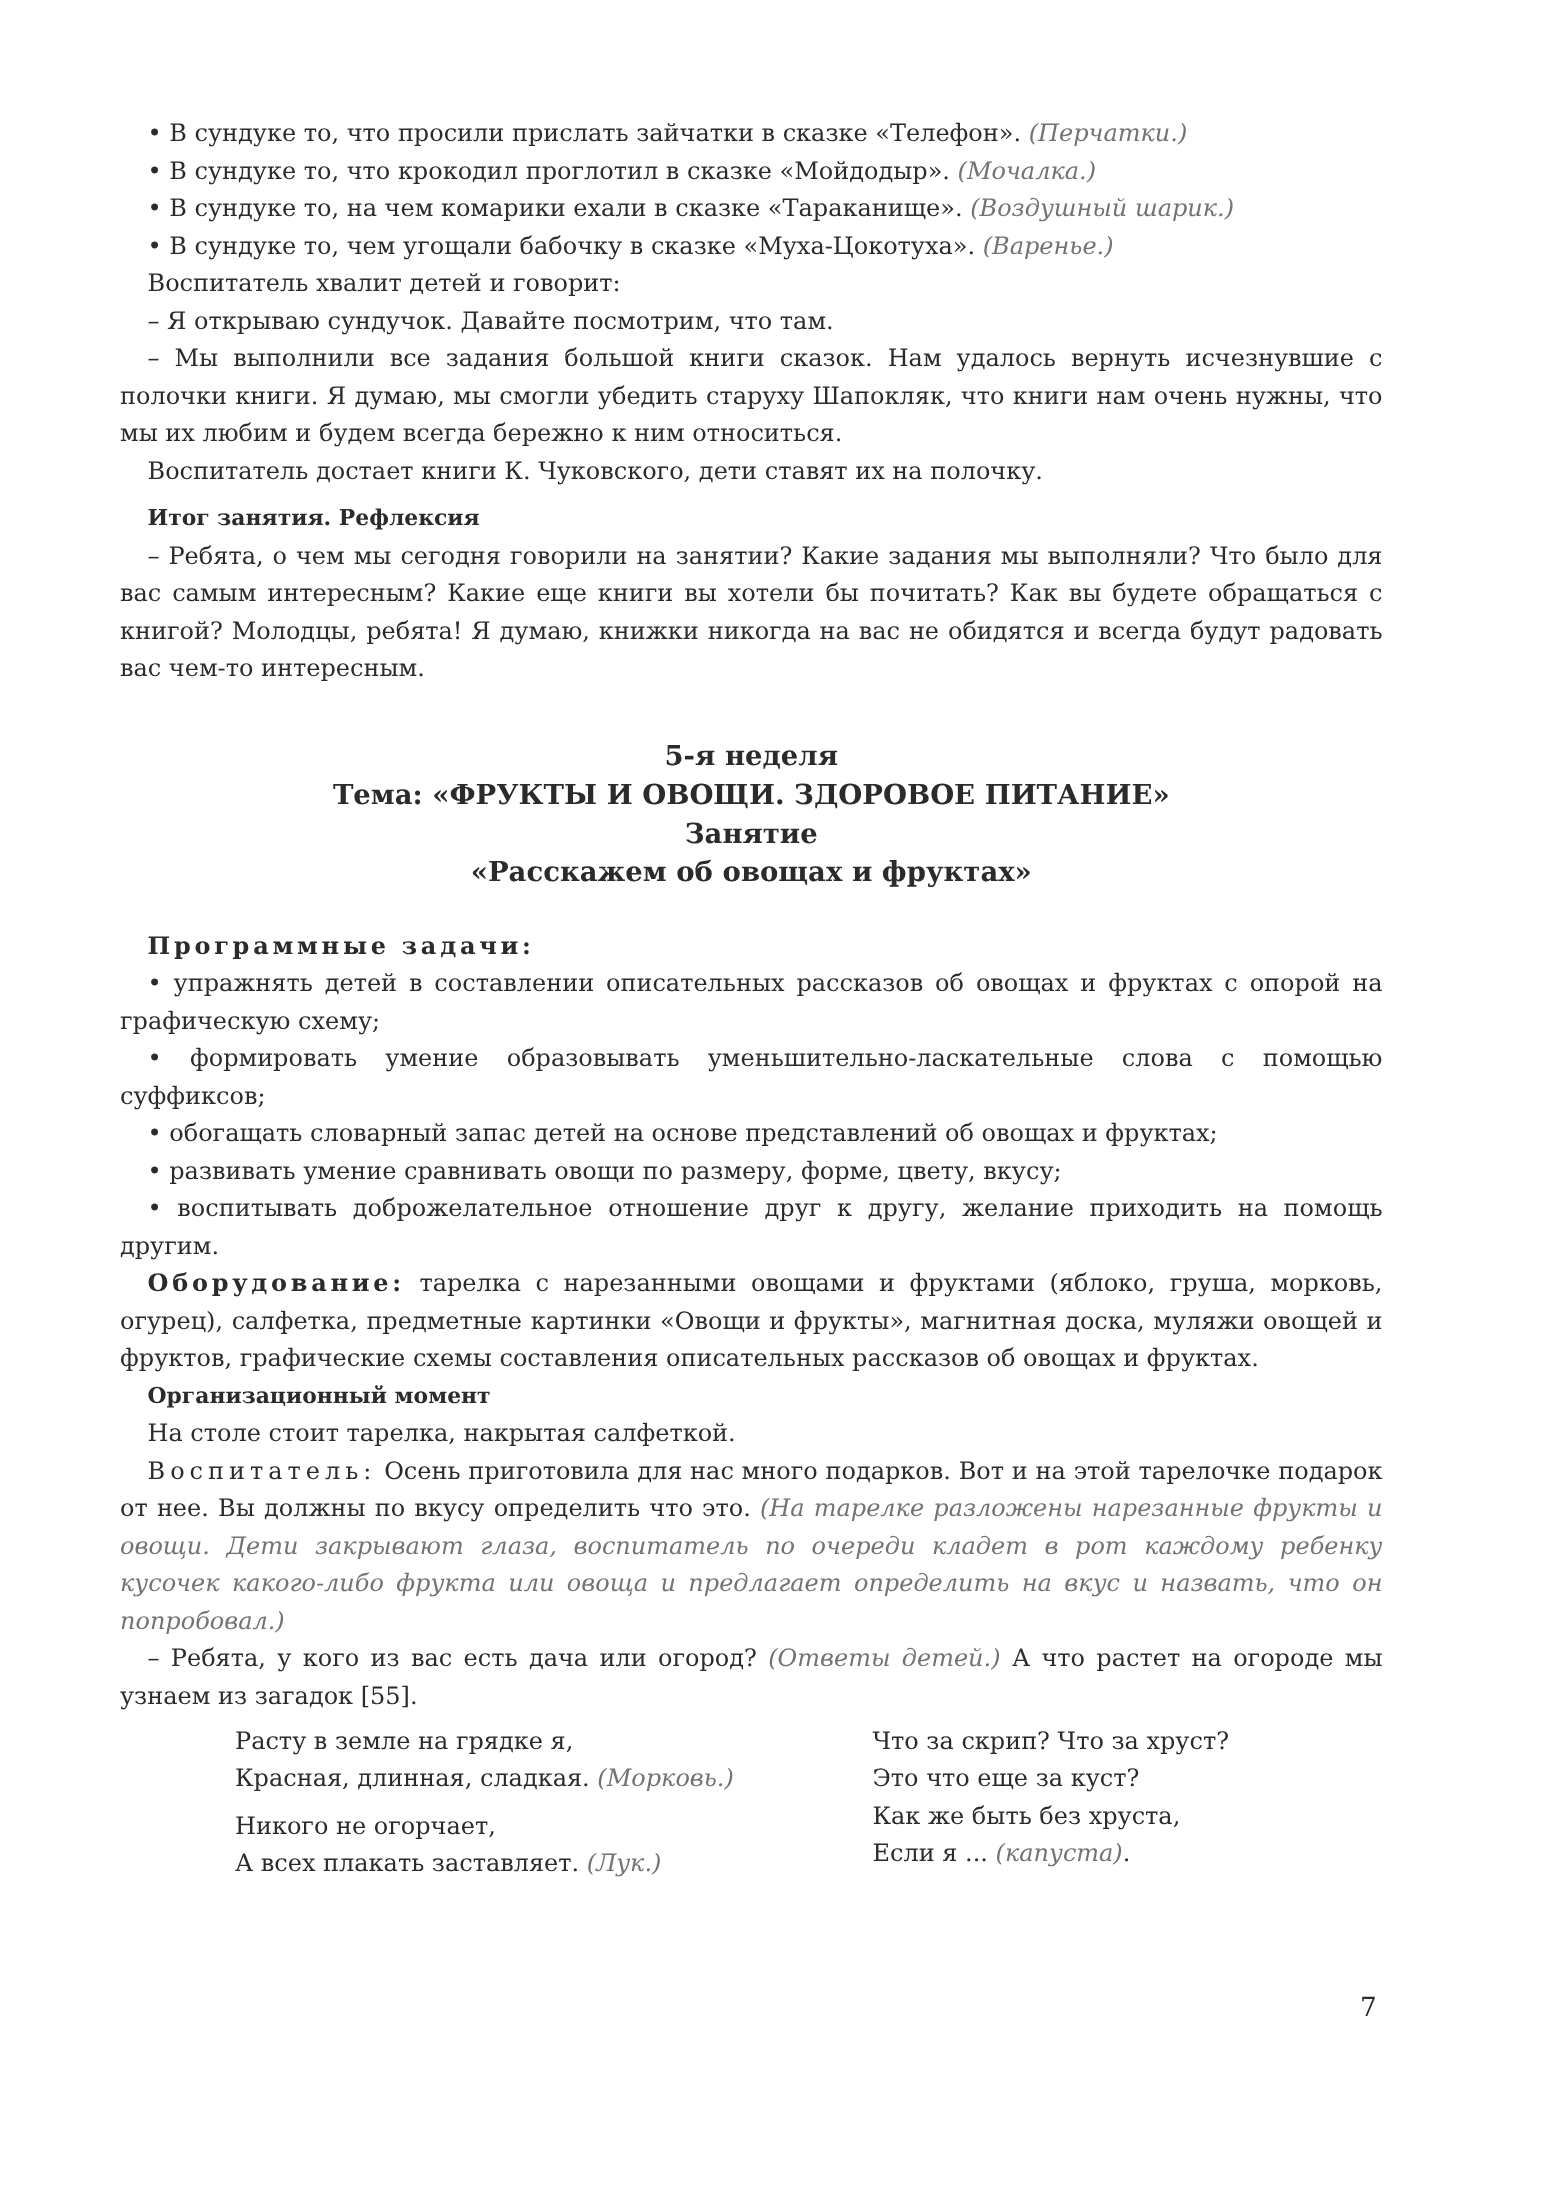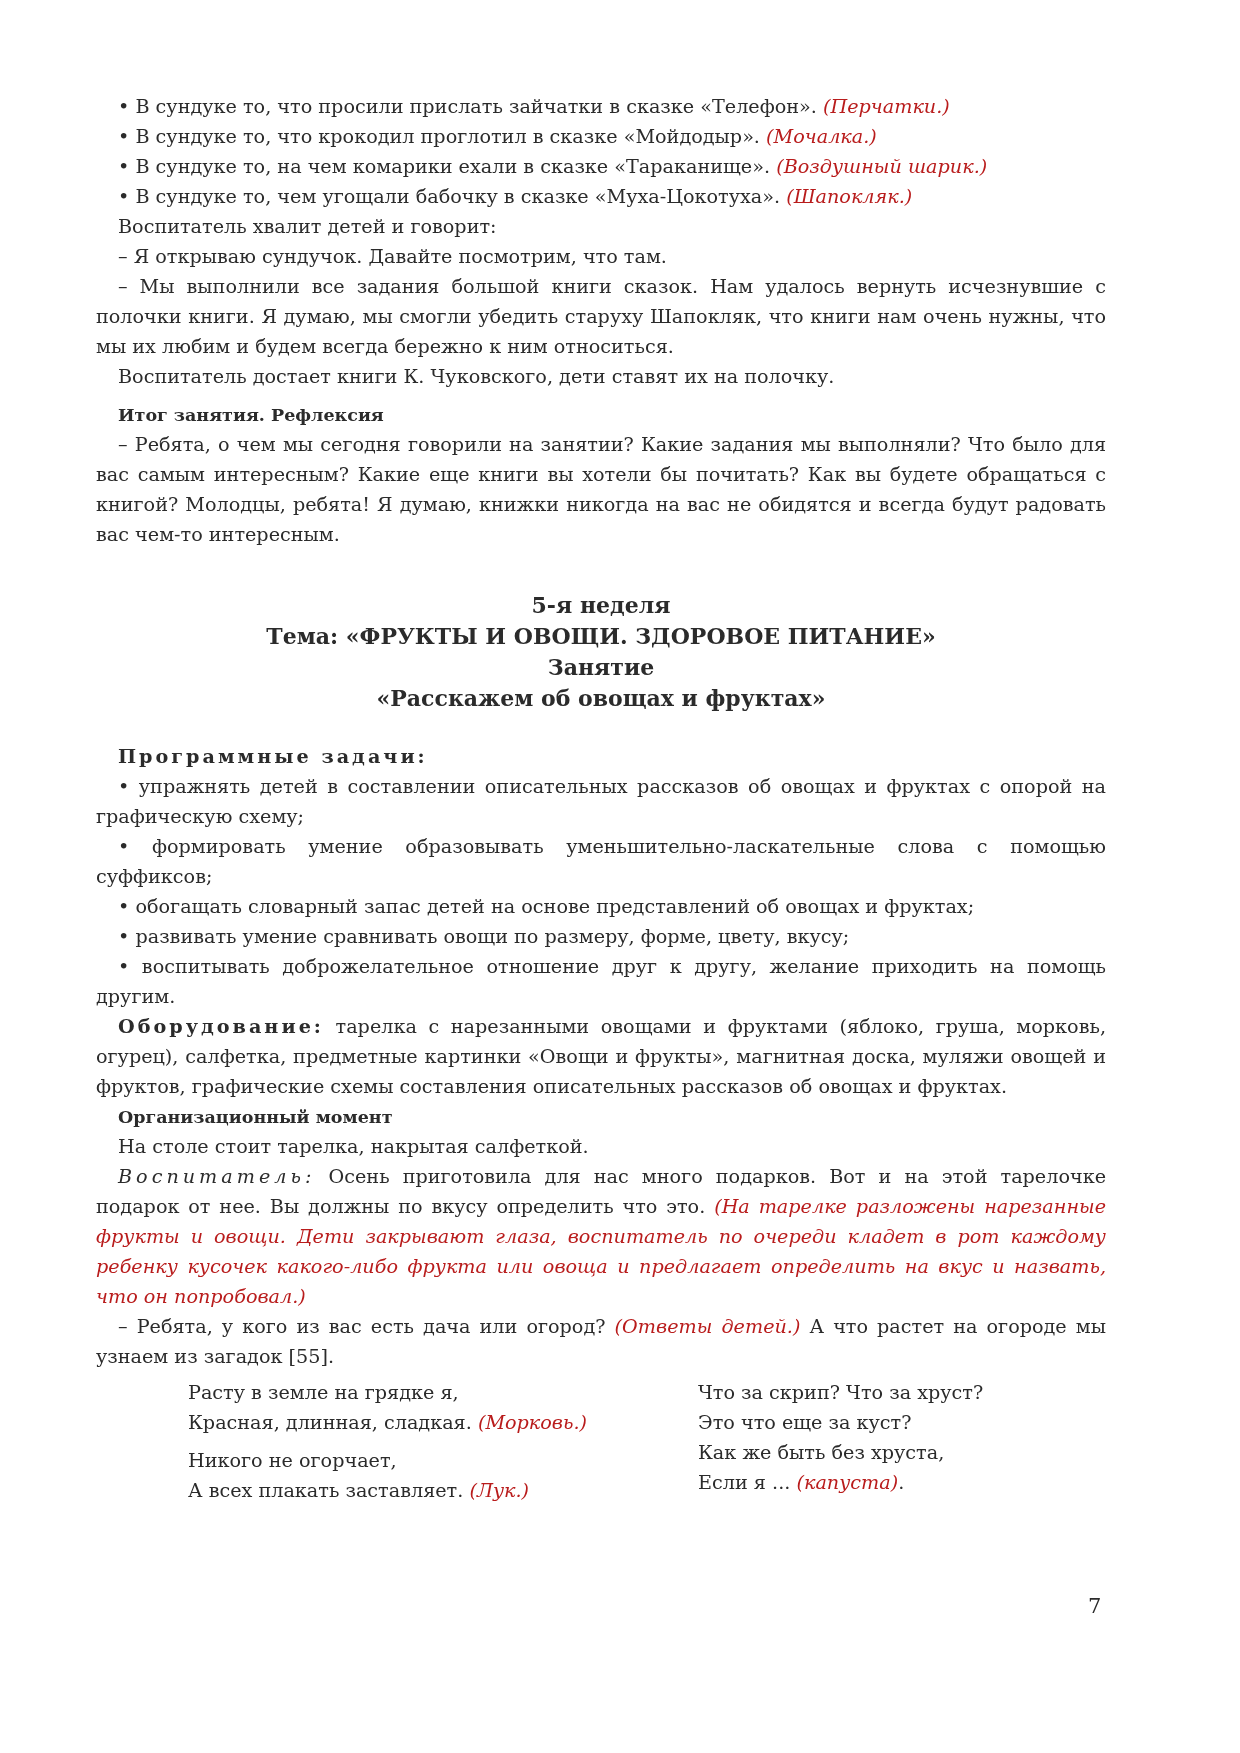--- a/index.html
+++ b/index.html
@@ -5,44 +5,44 @@
   html, body { margin: 0; padding: 0; background: #ffffff; }
   body { width: 1240px; height: 1753px; position: relative; overflow: hidden; }
   .page {
     position: absolute; left: 96px; top: 92px; width: 1010px;
     font-family: "DejaVu Serif", "Liberation Serif", serif;
     font-size: 19.2px; line-height: 30px; color: #2b2b2b;
   }
   p { margin: 0; text-align: justify; }
   .ind { text-indent: 22px; }
   .gap { margin-top: 8px; }
-  i { font-style: italic; color: #b91c1c; }
+  i { font-style: italic; color: #737373; }
   .h-bold { font-weight: bold; text-indent: 22px; font-size: 17.5px; }
   .center-block { text-align: center; font-weight: bold; font-size: 22px; line-height: 31px; margin-top: 40px; margin-bottom: 28px; }
   .center-block div { text-align: center; }
   .spaced-bold { font-weight: bold; letter-spacing: 3px; }
-  .spaced { letter-spacing: 4px; font-style: italic; }
+  .spaced { letter-spacing: 4px; }
   .course-title { text-align: center; letter-spacing: 5px; font-size: 19px; margin: 14px 0 12px; }
   .riddles { display: flex; margin-top: 6px; }
   .riddle-col-left { margin-left: 92px; width: 510px; }
   .riddle-col-right { width: 400px; }
   .riddle-col-left .riddle + .riddle { margin-top: 8px; }
   .riddle div { text-align: left; }
   .page-number { position: absolute; left: 1088px; top: 1594px; font-family: "DejaVu Serif", serif; font-size: 21px; color: #2b2b2b; }
 </style>
 </head>
 <body>
 
 <div class="page">
 
   <div>
     <p class="ind"><span>• В сундуке то, что просили прислать зайчатки в сказке «Телефон». </span><i>(Перчатки.)</i></p>
     <p class="ind"><span>• В сундуке то, что крокодил проглотил в сказке «Мойдодыр». </span><i>(Мочалка.)</i></p>
     <p class="ind"><span>• В сундуке то, на чем комарики ехали в сказке «Тараканище». </span><i>(Воздушный шарик.)</i></p>
-    <p class="ind"><span>• В сундуке то, чем угощали бабочку в сказке «Муха-Цокотуха». </span><i>(Шапокляк.)</i></p>
+    <p class="ind"><span>• В сундуке то, чем угощали бабочку в сказке «Муха-Цокотуха». </span><i>(Варенье.)</i></p>
   </div>
   <p class="ind">Воспитатель хвалит детей и говорит:</p>
   <p class="ind">– Я открываю сундучок. Давайте посмотрим, что там.</p>
   <p class="ind">– Мы выполнили все задания большой книги сказок. Нам удалось вернуть исчезнувшие с полочки книги. Я думаю, мы смогли убедить старуху Шапокляк, что книги нам очень нужны, что мы их любим и будем всегда бережно к ним относиться.</p>
   <p class="ind">Воспитатель достает книги К. Чуковского, дети ставят их на полочку.</p>
 
   <p class="h-bold gap">Итог занятия. Рефлексия</p>
   <p class="ind">– Ребята, о чем мы сегодня говорили на занятии? Какие задания мы выполняли? Что было для вас самым интересным? Какие еще книги вы хотели бы почитать? Как вы будете обращаться с книгой? Молодцы, ребята! Я думаю, книжки никогда на вас не обидятся и всегда будут радовать вас чем-то интересным.</p>
 
   <div class="center-block">

